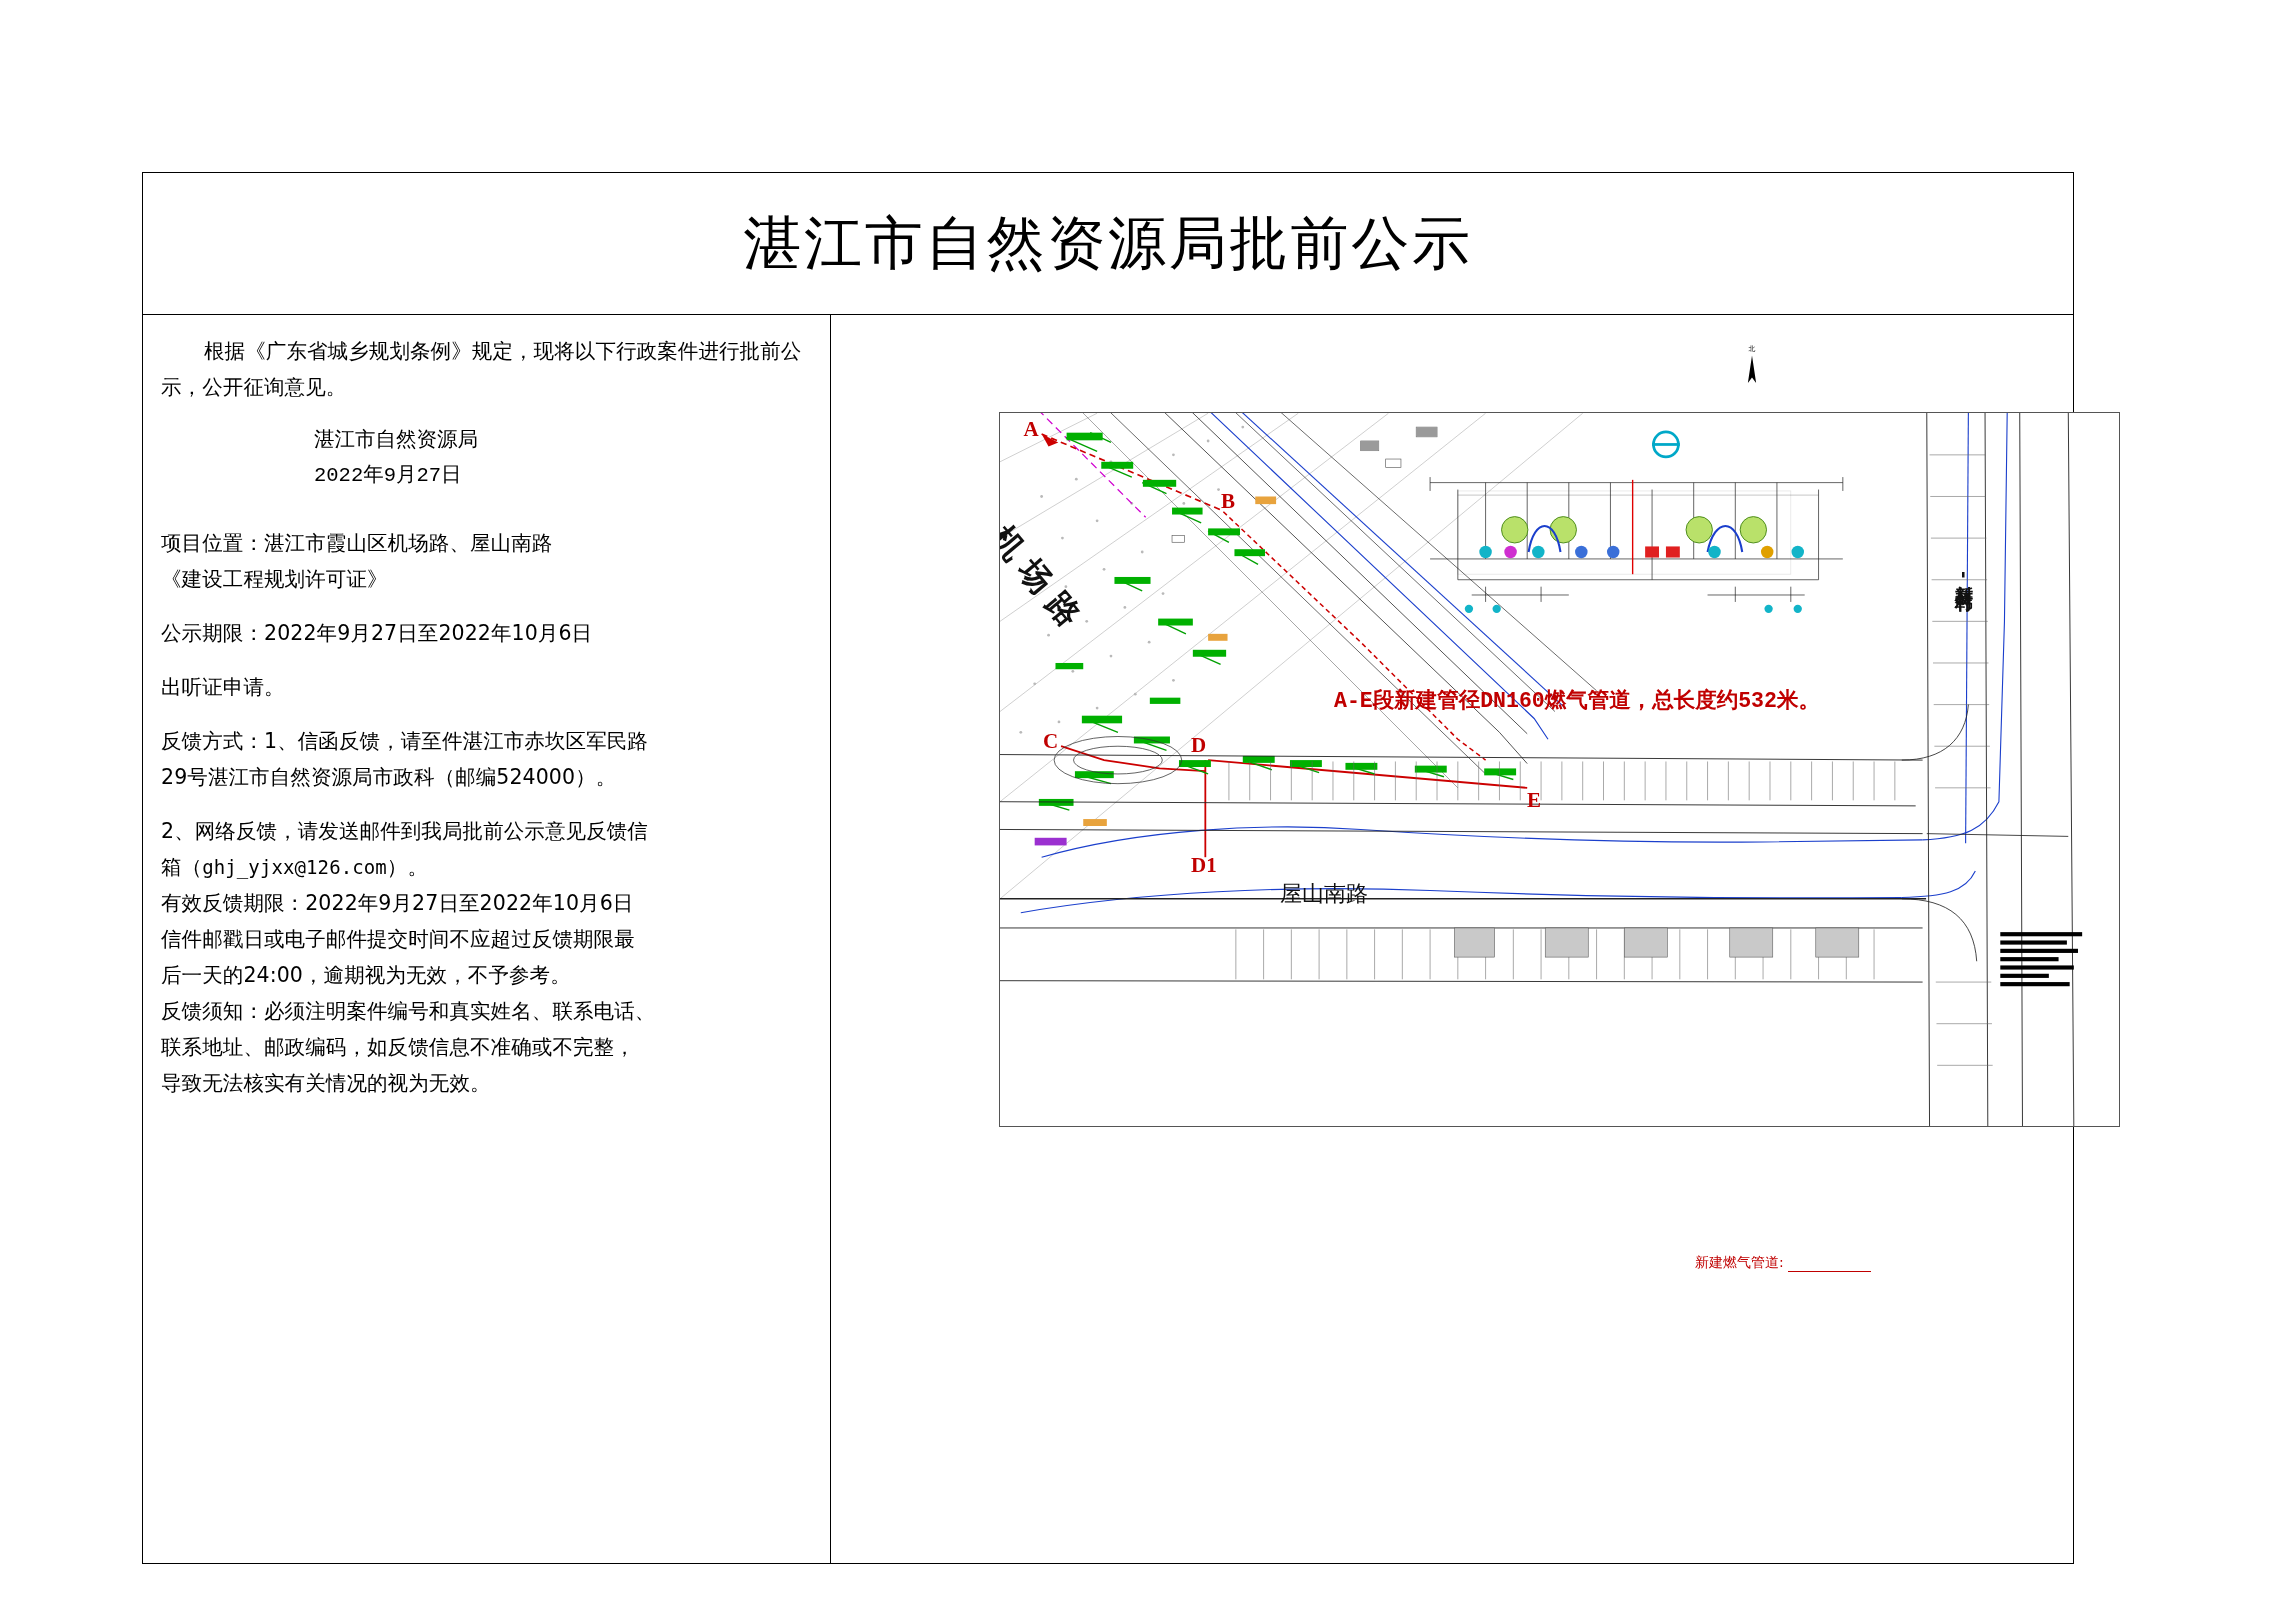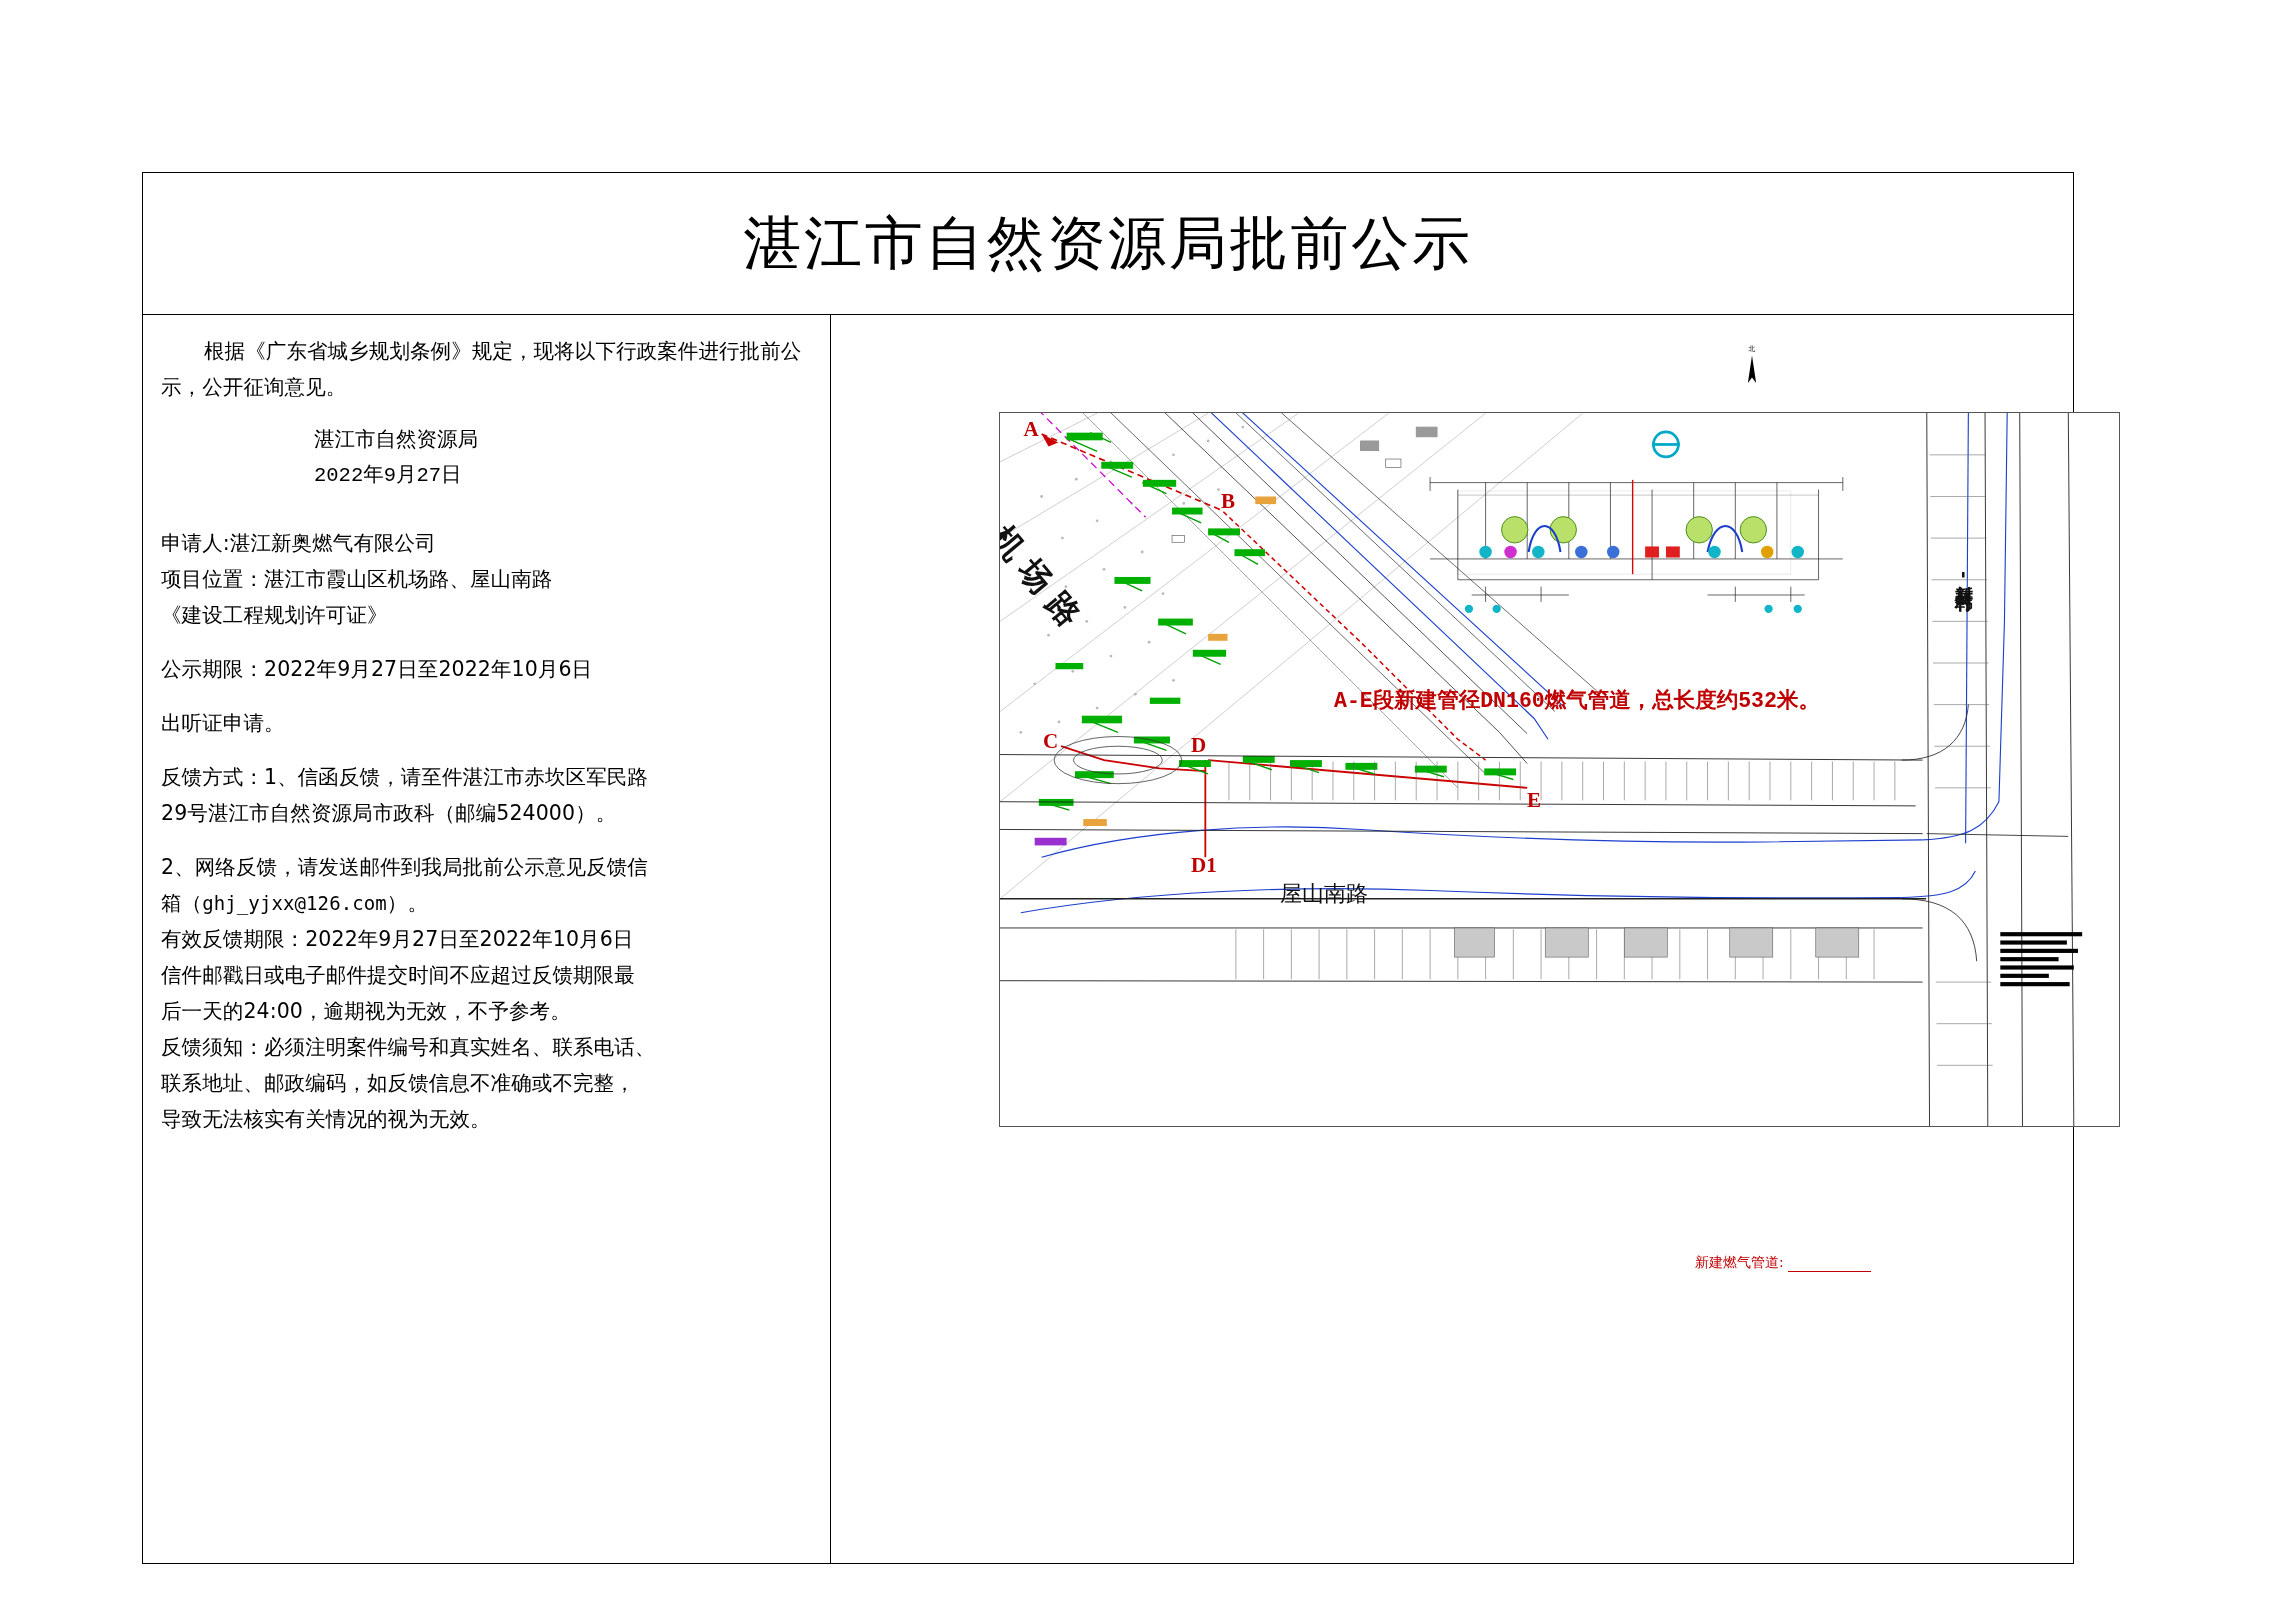--- a/index.html
+++ b/index.html
@@ -165,21 +165,20 @@
 
     <div class="para indent">根据《广东省城乡规划条例》规定，现将以下行政案件进行批前公示，公开征询意见。</div>
 
     <div class="spacer-s"></div>
 
     <div class="right-block">湛江市自然资源局</div>
     <div class="right-block">2022年9月27日</div>
 
     <div class="spacer-m"></div>
 
-    <div class="para">申请人:湛江新奥燃气有限公司</div>
     <div class="para">项目位置：湛江市霞山区机场路、屋山南路</div>
     <div class="para">《建设工程规划许可证》</div>
 
     <div class="spacer-s"></div>
 
     <div class="para">公示期限：2022年9月27日至2022年10月6日</div>
 
     <div class="spacer-s"></div>
 
     <div class="para">出听证申请。</div>

